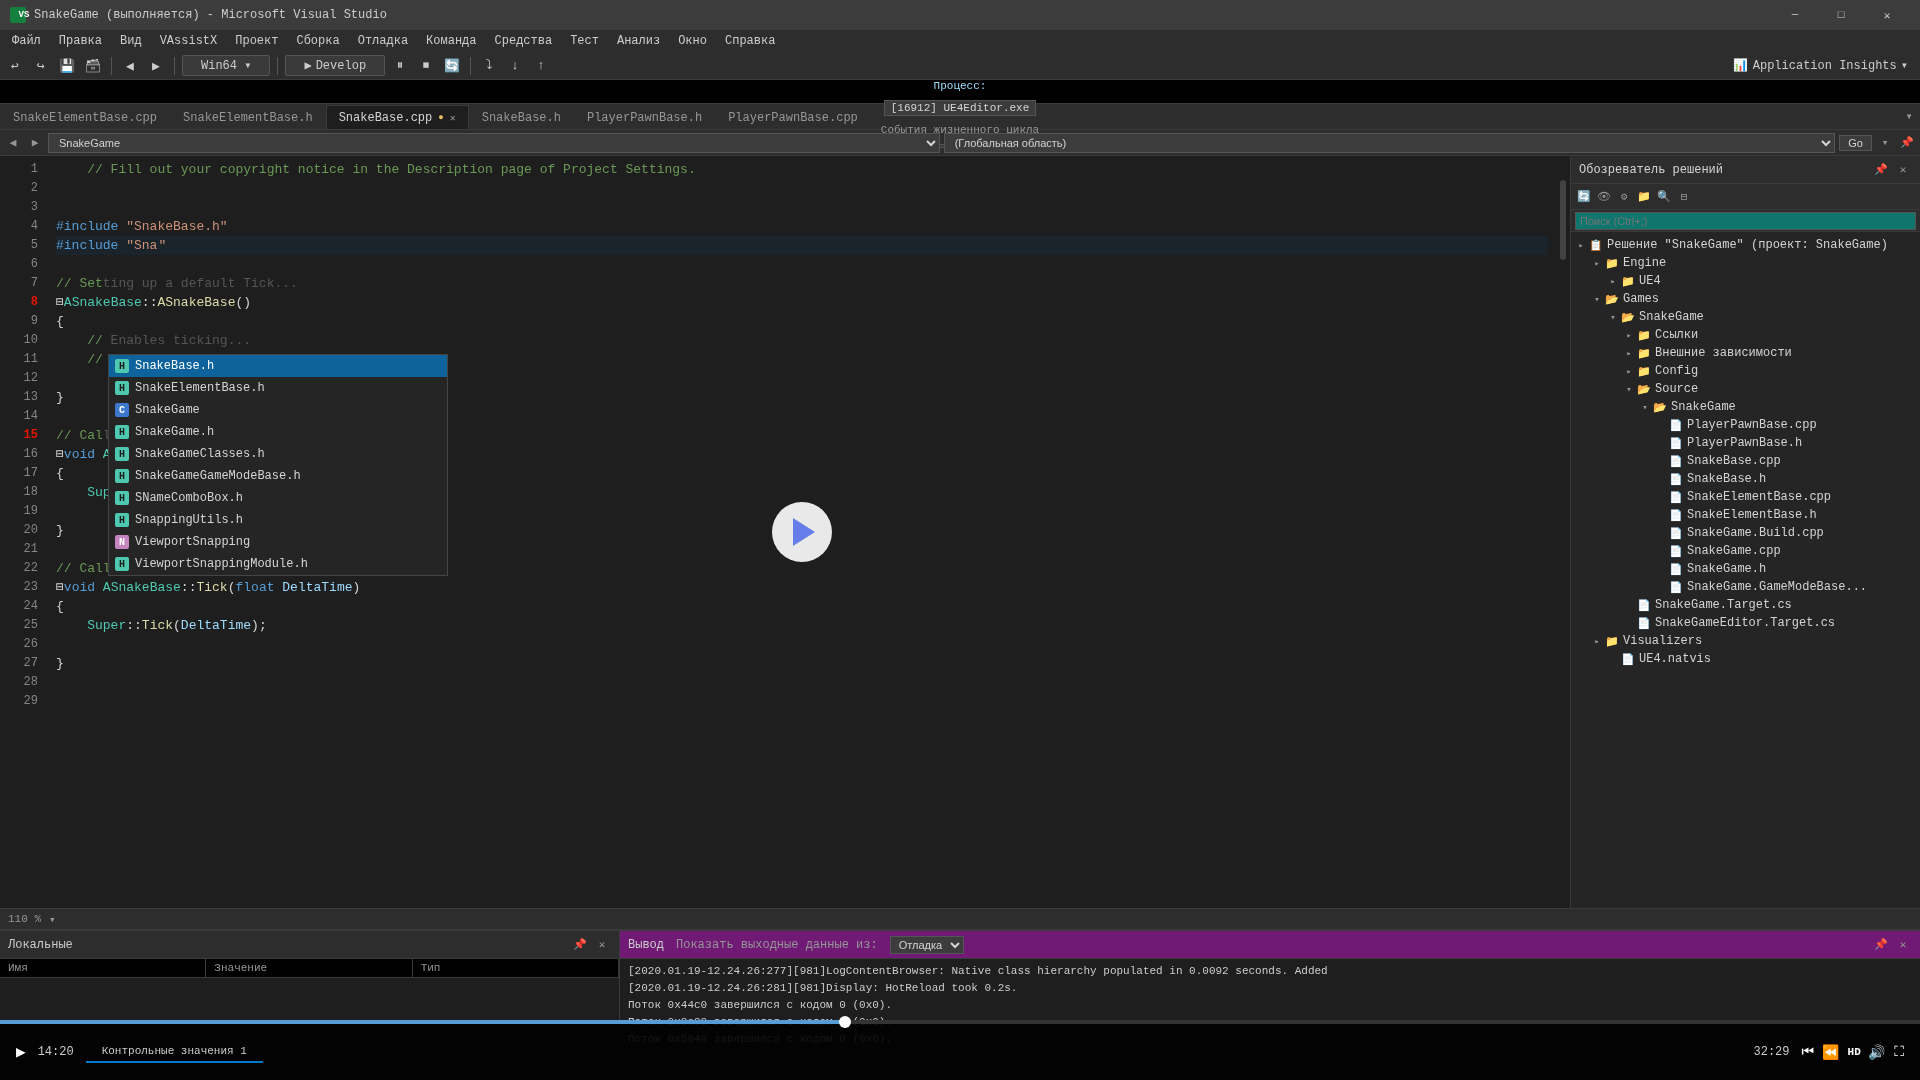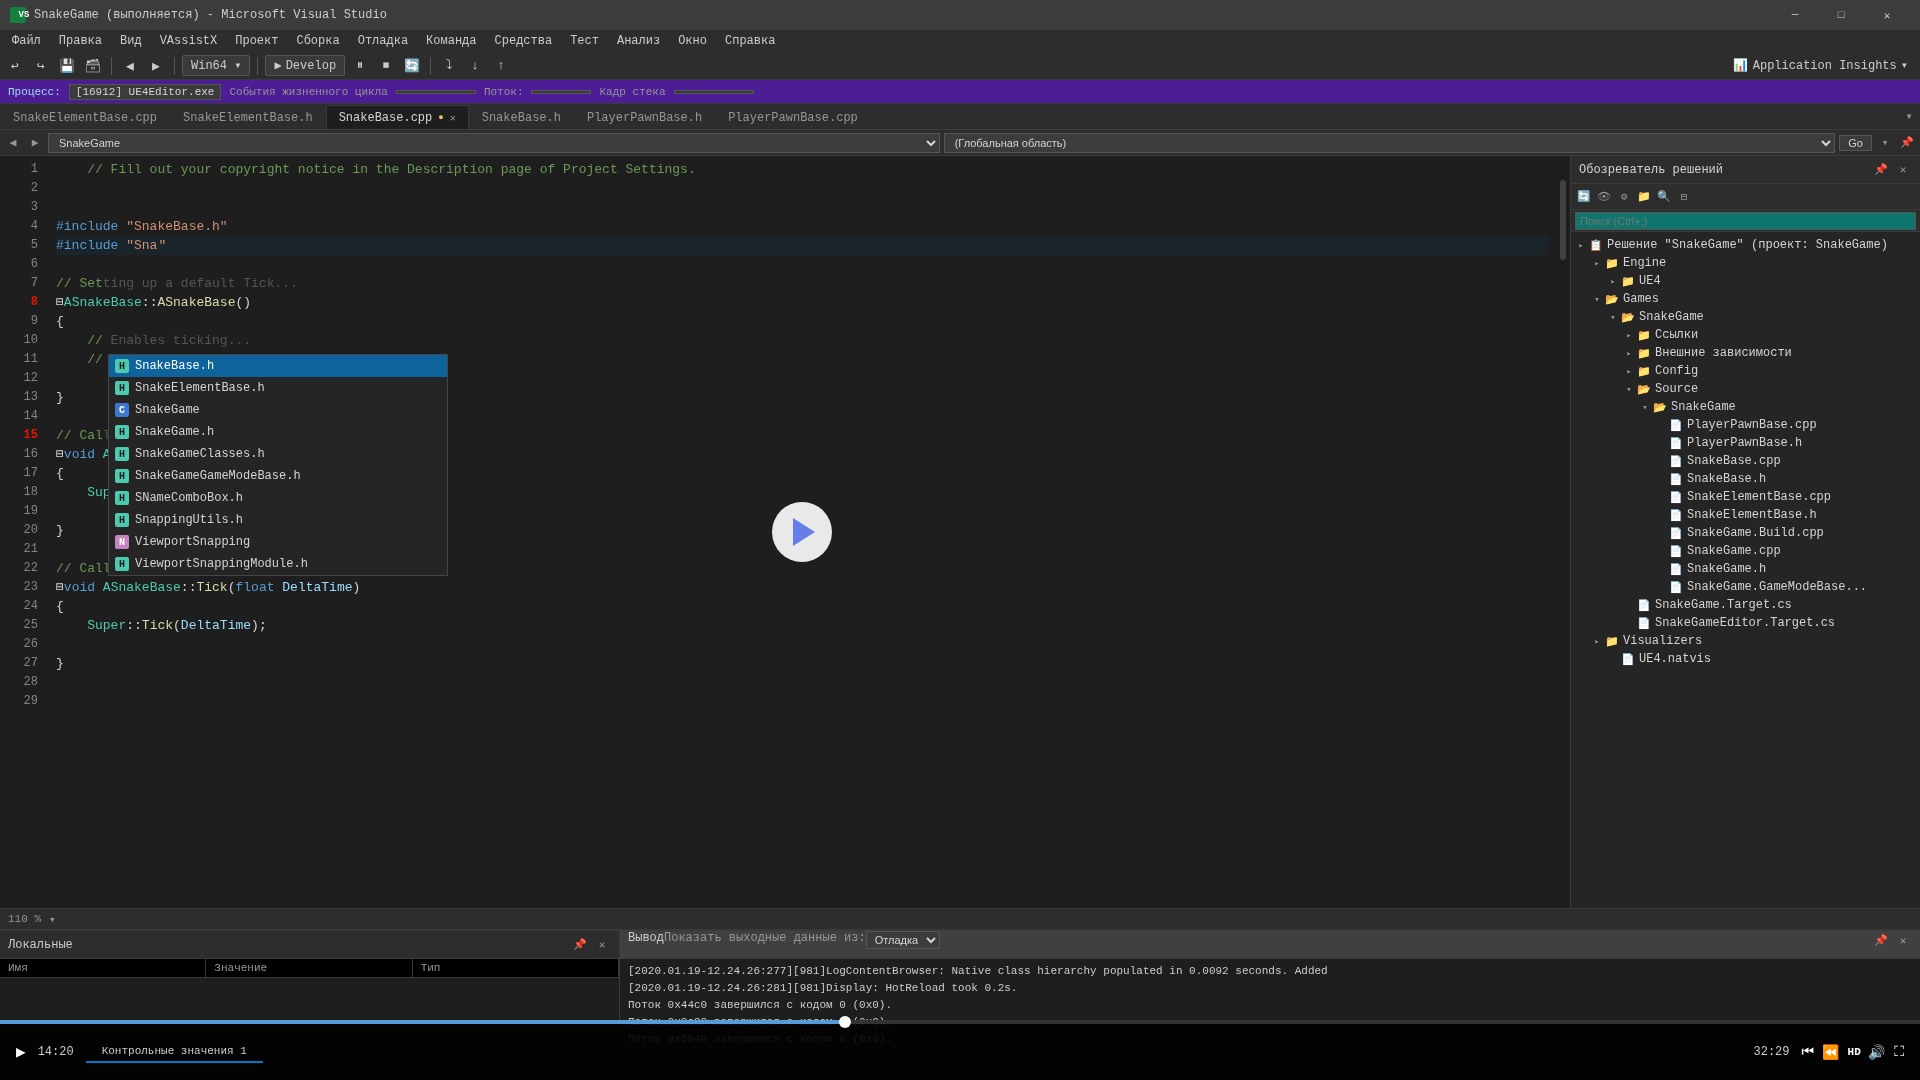--- a/index.html
+++ b/index.html
@@ -69,42 +69,43 @@
       border-bottom: 1px solid #3a3a3a;
     }
     .tb-btn {
       width: 22px; height: 22px;
       display: flex; align-items: center; justify-content: center;
       color: #cccccc; cursor: pointer; font-size: 13px;
       border-radius: 2px;
     }
     .tb-separator { width: 1px; height: 18px; background: #555; margin: 0 3px; }
     .tb-text-btn {
-      padding: 2px 8px;
+      padding: 2px 18px;
       color: #cccccc; cursor: pointer;
       font-size: 12px; border-radius: 2px;
       background: #3a3a3a; border: 1px solid #555;
       display: flex; align-items: center; gap: 4px;
     }
     .app-insights {
       margin-left: auto;
       display: flex; align-items: center; gap: 4px;
       color: #cccccc; font-size: 12px; padding-right: 8px;
     }
 
     
     #process-bar {
       height: 24px;
-      background: #4c1d95;
+      background: #000000;
       display: flex;
       align-items: center;
       padding: 0 8px;
       gap: 8px;
       font-size: 11px;
       border-bottom: 1px solid #3a3a3a;
+      flex-direction: column;
     }
     .process-label { color: #9cdcfe; }
     .process-value {
       background: #3c3c3c;
       border: 1px solid #555;
       padding: 1px 6px;
       color: #d4d4d4;
       min-width: 140px;
     }
 
@@ -332,25 +333,25 @@
     .th { padding: 3px 8px; color: #969696; font-size: 11px; border-right: 1px solid #3a3a3a; }
 
     #output-panel {
       flex: 1;
       background: #1e1e1e;
       display: flex;
       flex-direction: column;
     }
     #output-header {
       height: 28px;
-      background: #404040;
-      display: flex;
-      align-items: flex-start;
+      background: #701a75;
+      display: flex;
+      align-items: center;
       padding: 0 8px;
-      gap: 0;
+      gap: 12px;
       border-bottom: 1px solid #3a3a3a;
     }
     .output-source-label { font-size: 12px; color: #969696; }
     .output-source-select {
       background: #3c3c3c;
       border: 1px solid #555;
       color: #d4d4d4;
       font-size: 11px;
       padding: 1px 4px;
     }

